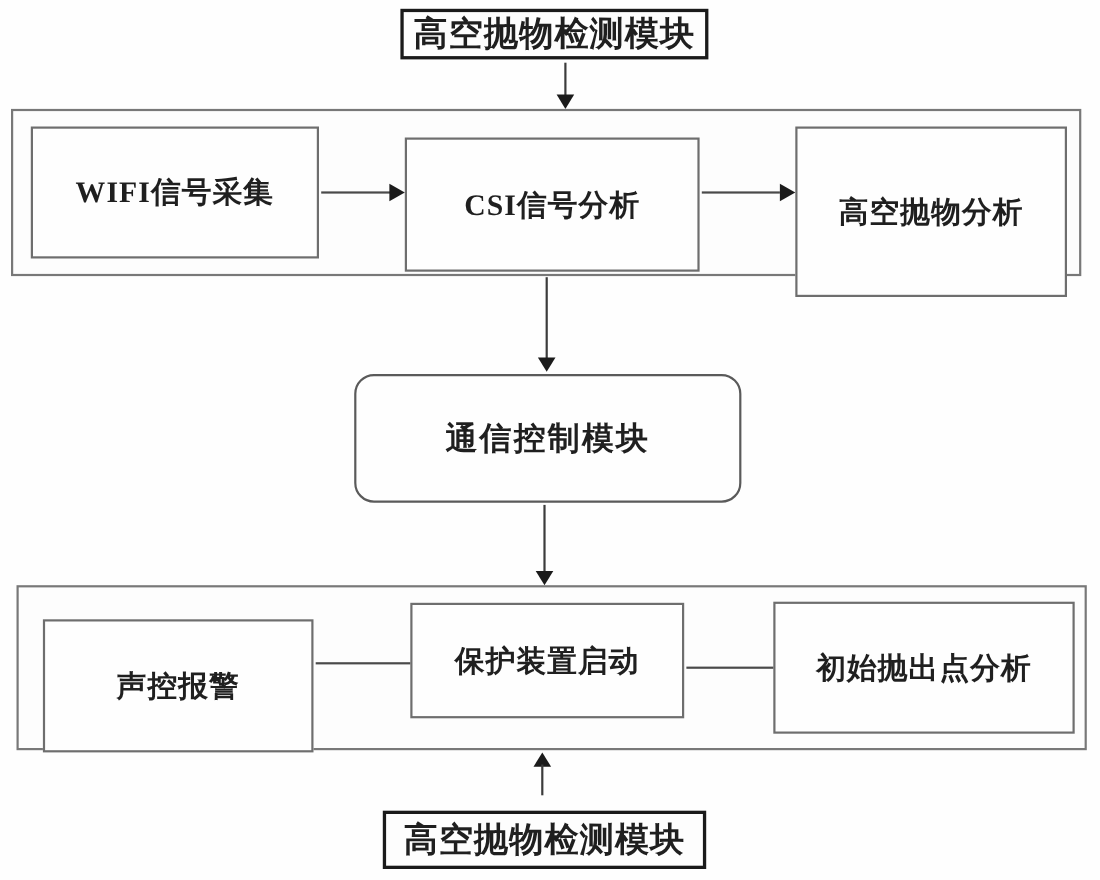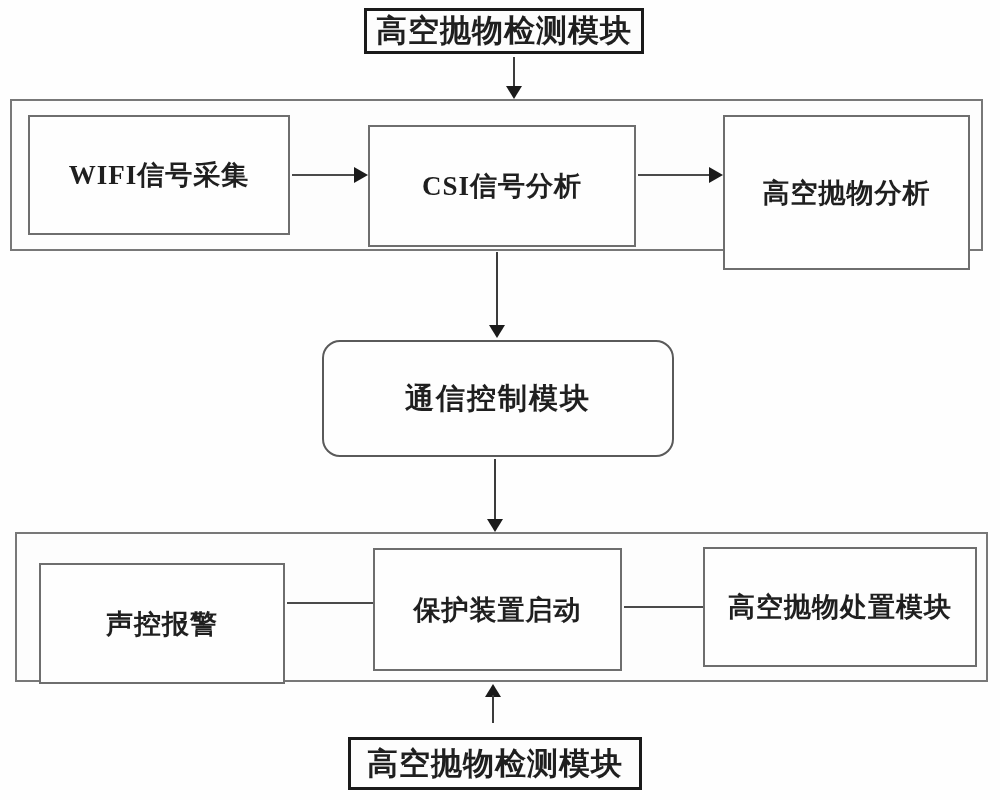--- a/index.html
+++ b/index.html
@@ -133,23 +133,23 @@
 
   <div>
     <div class="vline" style="left:494px; top:459px; height:61px;"></div>
     <div class="head-down" style="left:487px; top:519px;"></div>
   </div>
 
   <div class="group-box" style="left:15px; top:532px; width:973px; height:150px;"></div>
 
   <div class="node-box" style="left:39px; top:543px; width:246px; height:121px;margin-top:20px;">声控报警</div>
 
-  <div class="node-box" style="left:373px; top:548px; width:249px; height:123px;">保护装置启动</div>
+  <div class="node-box" style="left:373px; top:548px; width:249px; height:105px;">保护装置启动</div>
 
-  <div class="node-box" style="left:703px; top:547px; width:274px; height:120px;">高空抛物处置模块</div>
+  <div class="node-box" style="left:703px; top:547px; width:274px; height:120px;">初始抛出点分析</div>
 
   <div class="hline" style="left:287px; top:602px; width:86px;"></div>
 
   <div class="hline" style="left:624px; top:606px; width:79px;"></div>
 
   <div>
     <div class="head-up" style="left:485px; top:684px;"></div>
     <div class="vline" style="left:492px; top:695px; height:28px;"></div>
   </div>
 

